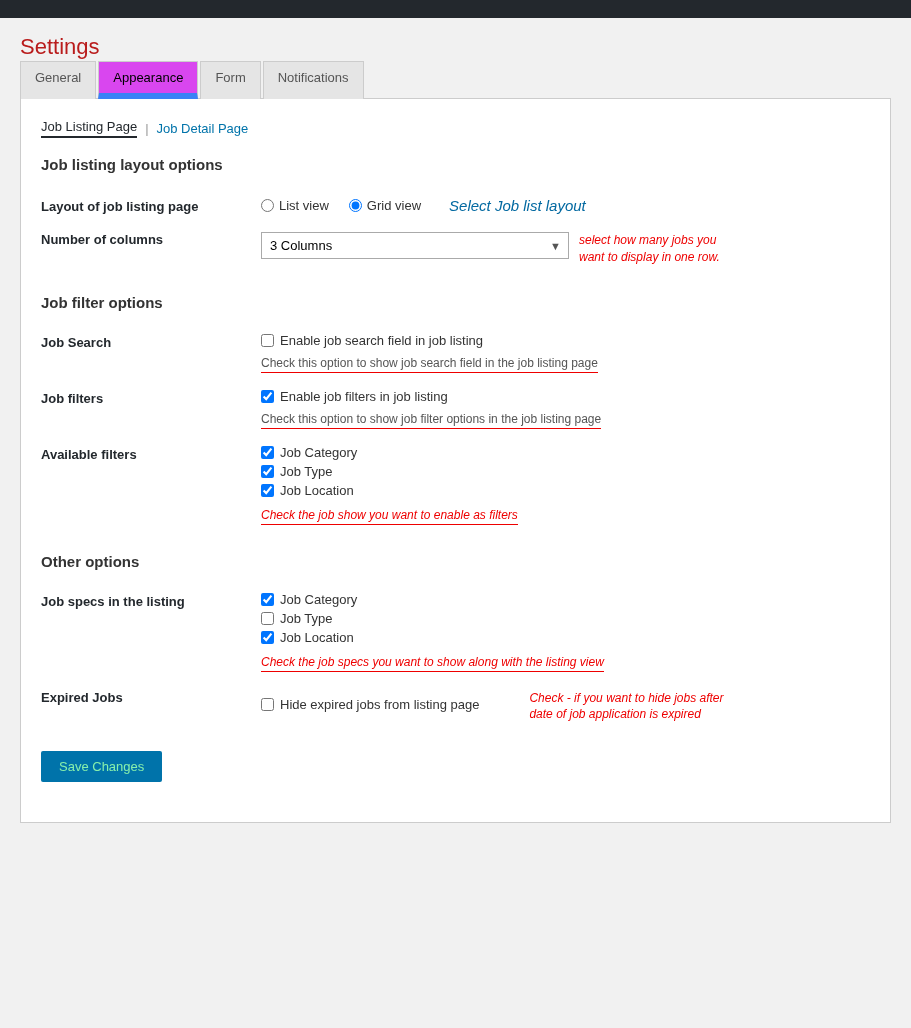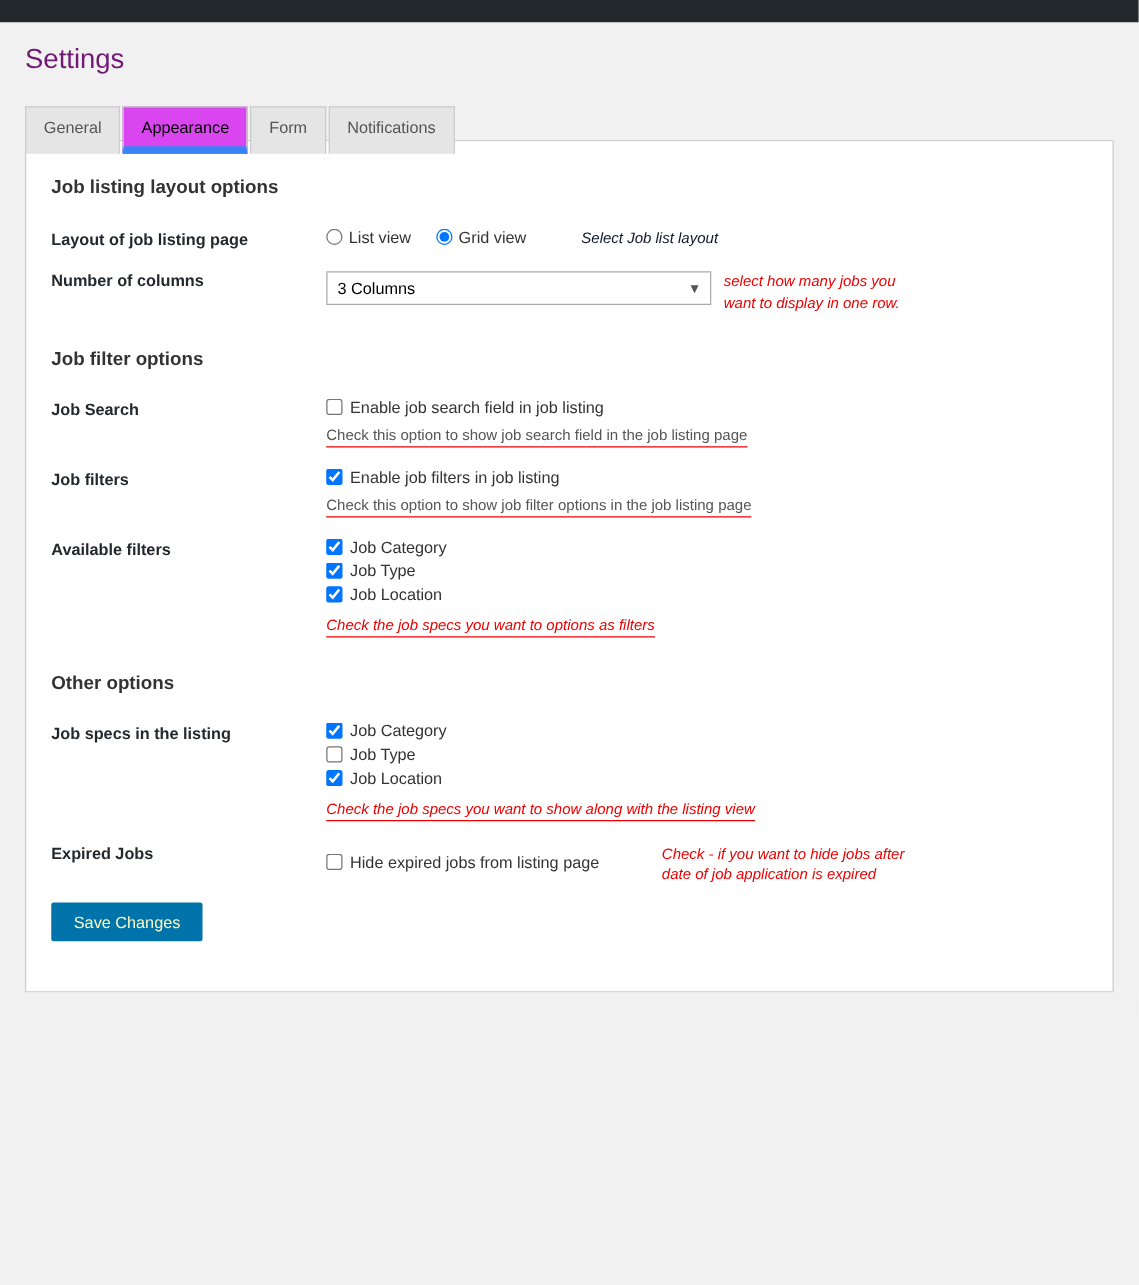--- a/index.html
+++ b/index.html
@@ -15,40 +15,39 @@
       height: 18px;
       width: 100%;
     }
     .page-wrap {
       background: #f1f1f1;
       padding: 16px 20px 0 20px;
     }
     .settings-title {
       font-size: 22px;
       font-weight: 400;
-      color: #701a75;
-      margin-bottom: 14px;
+      color: #b91c1c;
     }
     .tabs {
       display: flex;
       border-bottom: 1px solid #ccc;
       margin-bottom: 0;
       background: #f1f1f1;
     }
     .tab {
       padding: 8px 14px;
       border: 1px solid #ccc;
       border-bottom: none;
       background: #e5e5e5;
       cursor: pointer;
       font-size: 13px;
       color: #555;
       margin-right: 2px;
       position: relative;
-      top: 11px;
+      top: 1px;
     }
     .tab.active {
       background: #d946ef;
       color: #000;
       border-bottom: 6px solid #3b82f6;
     }
     .content-area {
       background: #fff;
       border: 1px solid #ccc;
       border-top: none;
@@ -105,24 +104,24 @@
       gap: 20px;
       flex-wrap: wrap;
     }
     .layout-option {
       display: flex;
       align-items: center;
       gap: 5px;
       font-size: 13px;
     }
     .layout-hint {
-      color: #0f172a;
-      font-size: 12px;
+      color: #0369a1;
+      font-size: 15px;
       font-style: italic;
-      margin-left: 24px;
+      margin-left: 8px;
     }
     .select-wrap {
       position: relative;
       display: inline-block;
     }
     select {
       appearance: none;
       -webkit-appearance: none;
       border: 1px solid #aaa;
       padding: 5px 28px 5px 8px;
@@ -200,27 +199,27 @@
       display: inline-block;
     }
     .filter-section-title {
       font-size: 15px;
       font-weight: 600;
       margin-top: 20px;
       margin-bottom: 14px;
     }
     .save-btn {
       background: #0073aa;
-      color: #fef9c3;
+      color: #86efac;
       border: none;
       padding: 8px 18px;
       font-size: 13px;
       cursor: pointer;
       border-radius: 2px;
-      margin-top: 6px;
+      margin-top: 20px;
       margin-bottom: 10px;
     }
     .note-text {
       color: #e00;
       font-style: italic;
       font-size: 12px;
       display: inline-block;
       border-bottom: 1px solid #e00;
       padding-bottom: 2px;
       margin-top: 6px;
@@ -244,20 +243,29 @@
     <div class="tab">
       <span>Form</span>
     </div>
     <div class="tab">
       <span>Notifications</span>
     </div>
   </div>
 
   <div class="content-area">
     
+    <div class="sub-tabs">
+      <a class="sub-tab active">
+        <span>Job Listing Page</span>
+      </a>
+      <span class="sub-tab-sep">|</span>
+      <a class="sub-tab">
+        <span>Job Detail Page</span>
+      </a>
+    </div>
 
     
     <div class="section-title">Job listing layout options</div>
 
     <table class="form-table">
       <tbody>
 
         <tr>
           <td>Layout of job listing page</td>
           <td>
@@ -333,21 +341,21 @@
               <span>Job Category</span>
             </div>
             <div class="checkbox-row">
               <input type="checkbox" checked="" style="">
               <span>Job Type</span>
             </div>
             <div class="checkbox-row">
               <input type="checkbox" checked="" style="">
               <span>Job Location</span>
             </div>
-            <div class="note-text">Check the job specs you want to options as filters</div>
+            <div class="note-text">Check the job show you want to enable as filters</div>
           </td>
         </tr>
       </tbody>
     </table>
 
     
     <div class="filter-section-title">Other options</div>
 
     <table class="form-table">
       <tbody>

